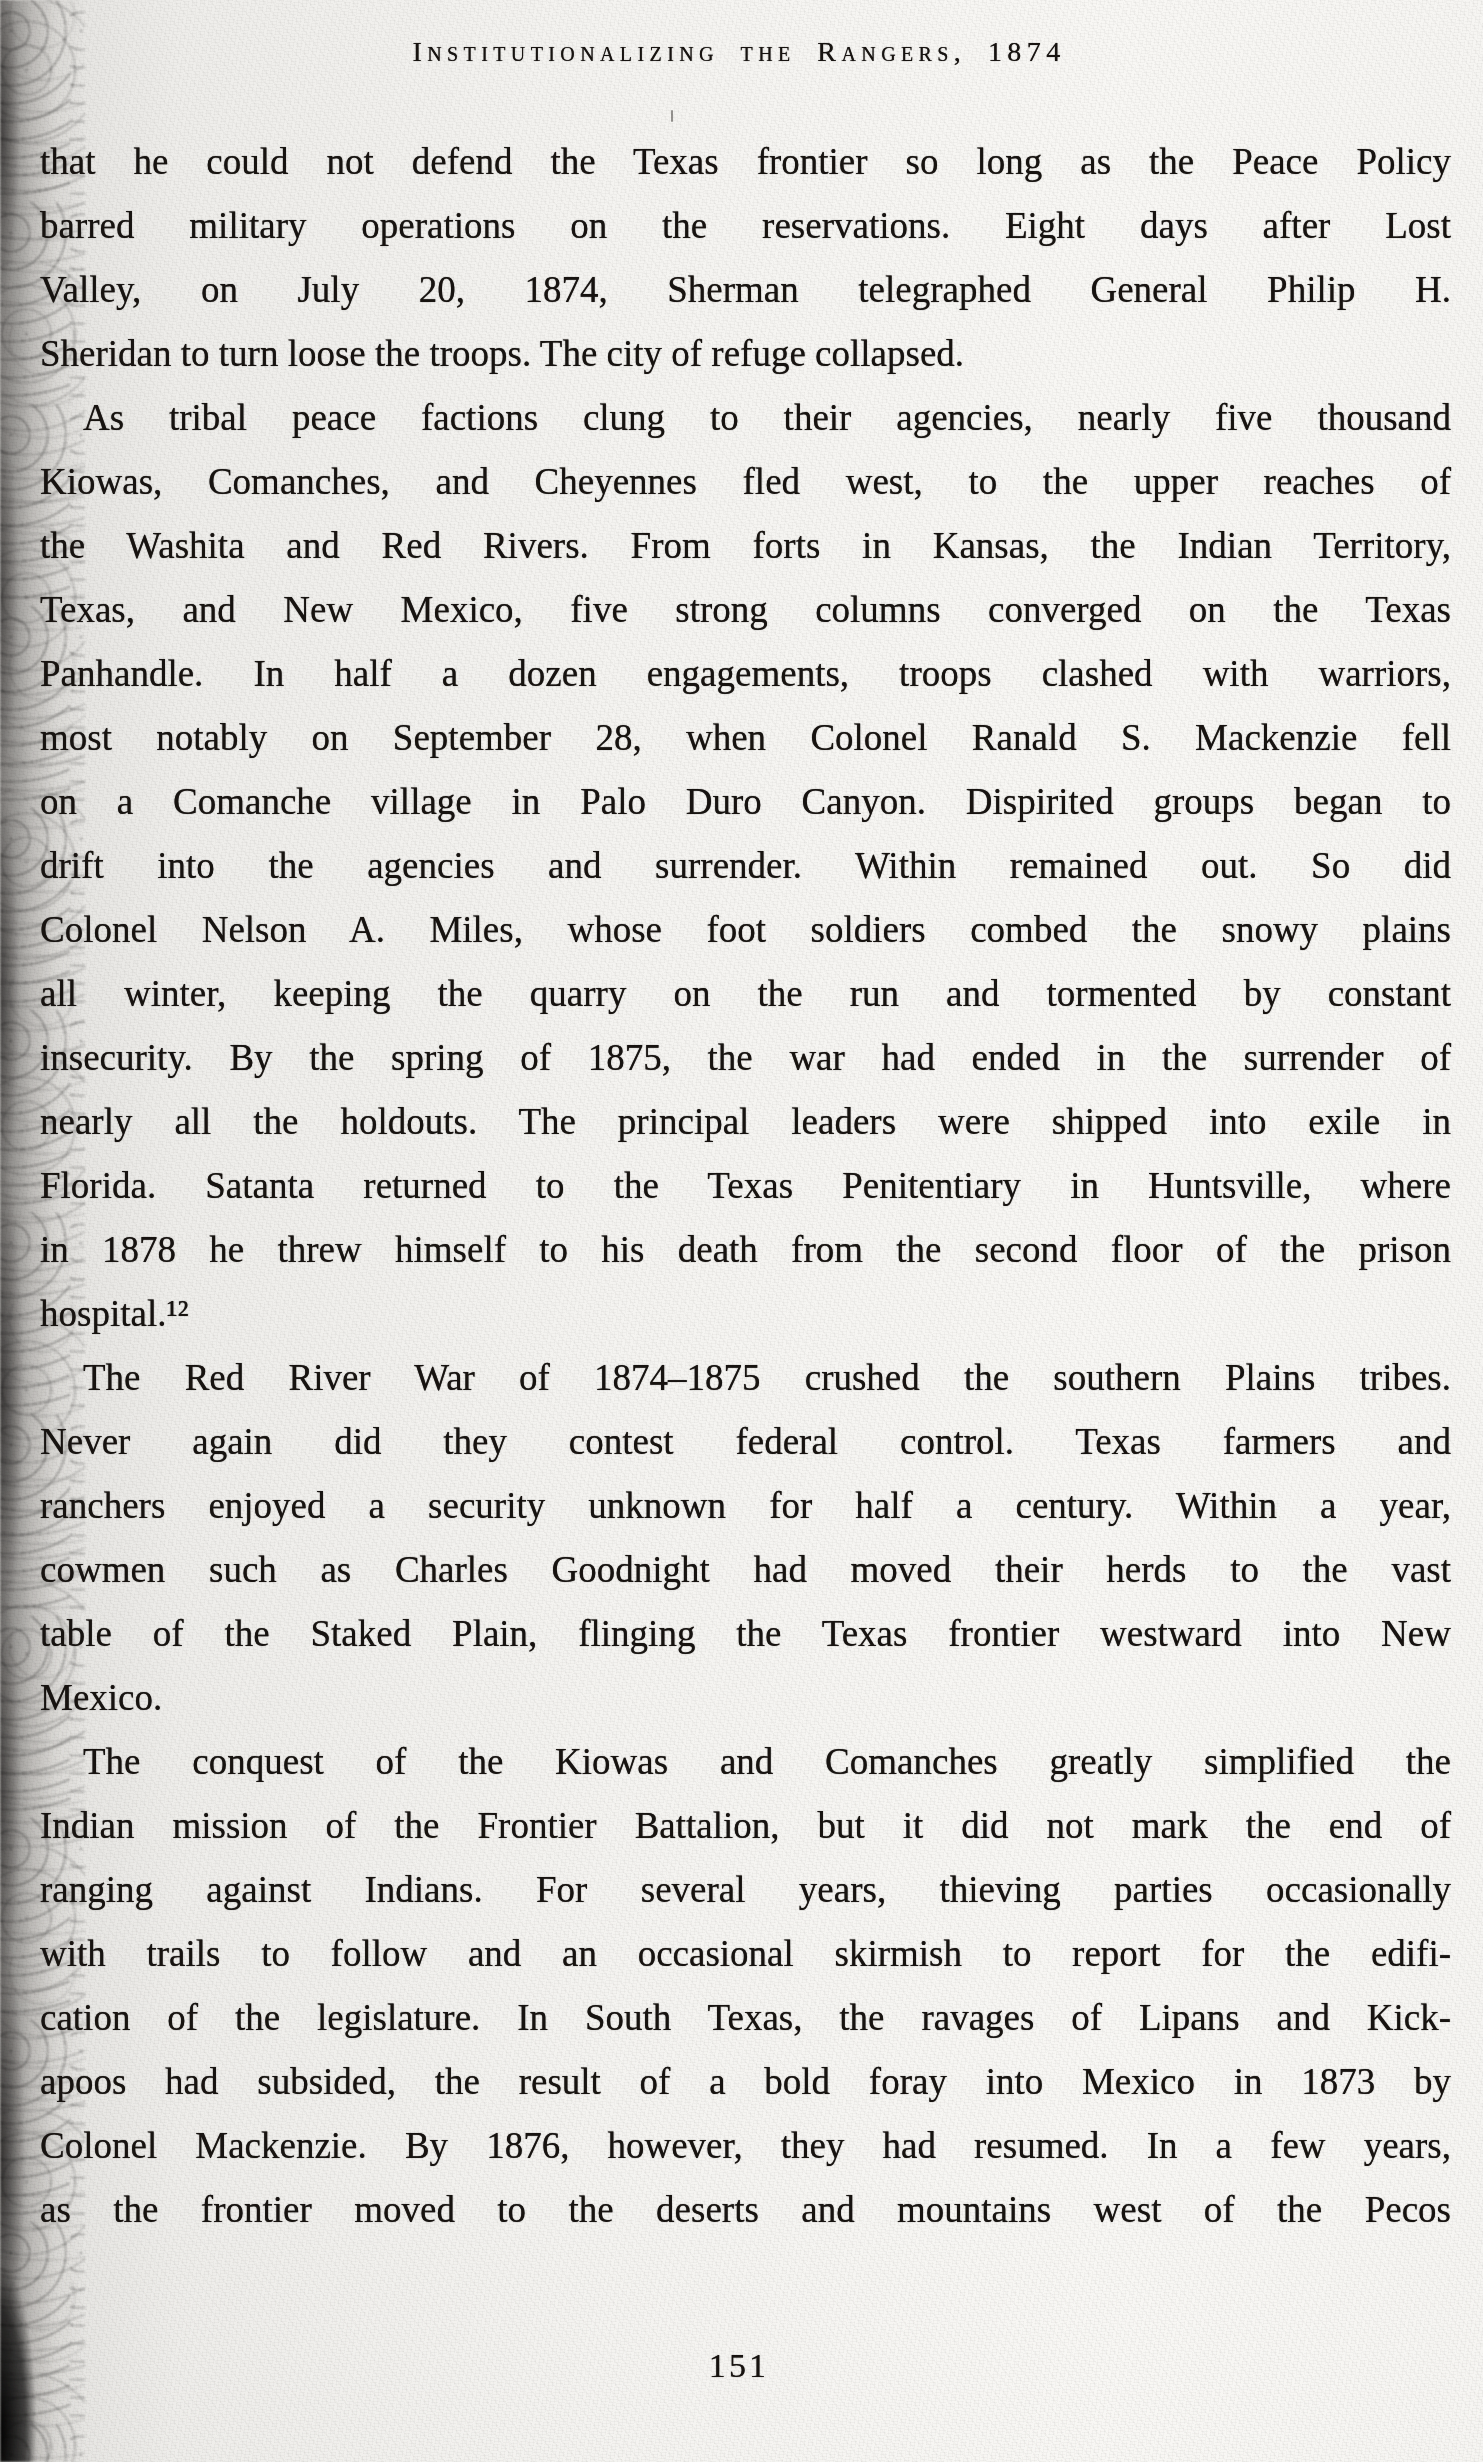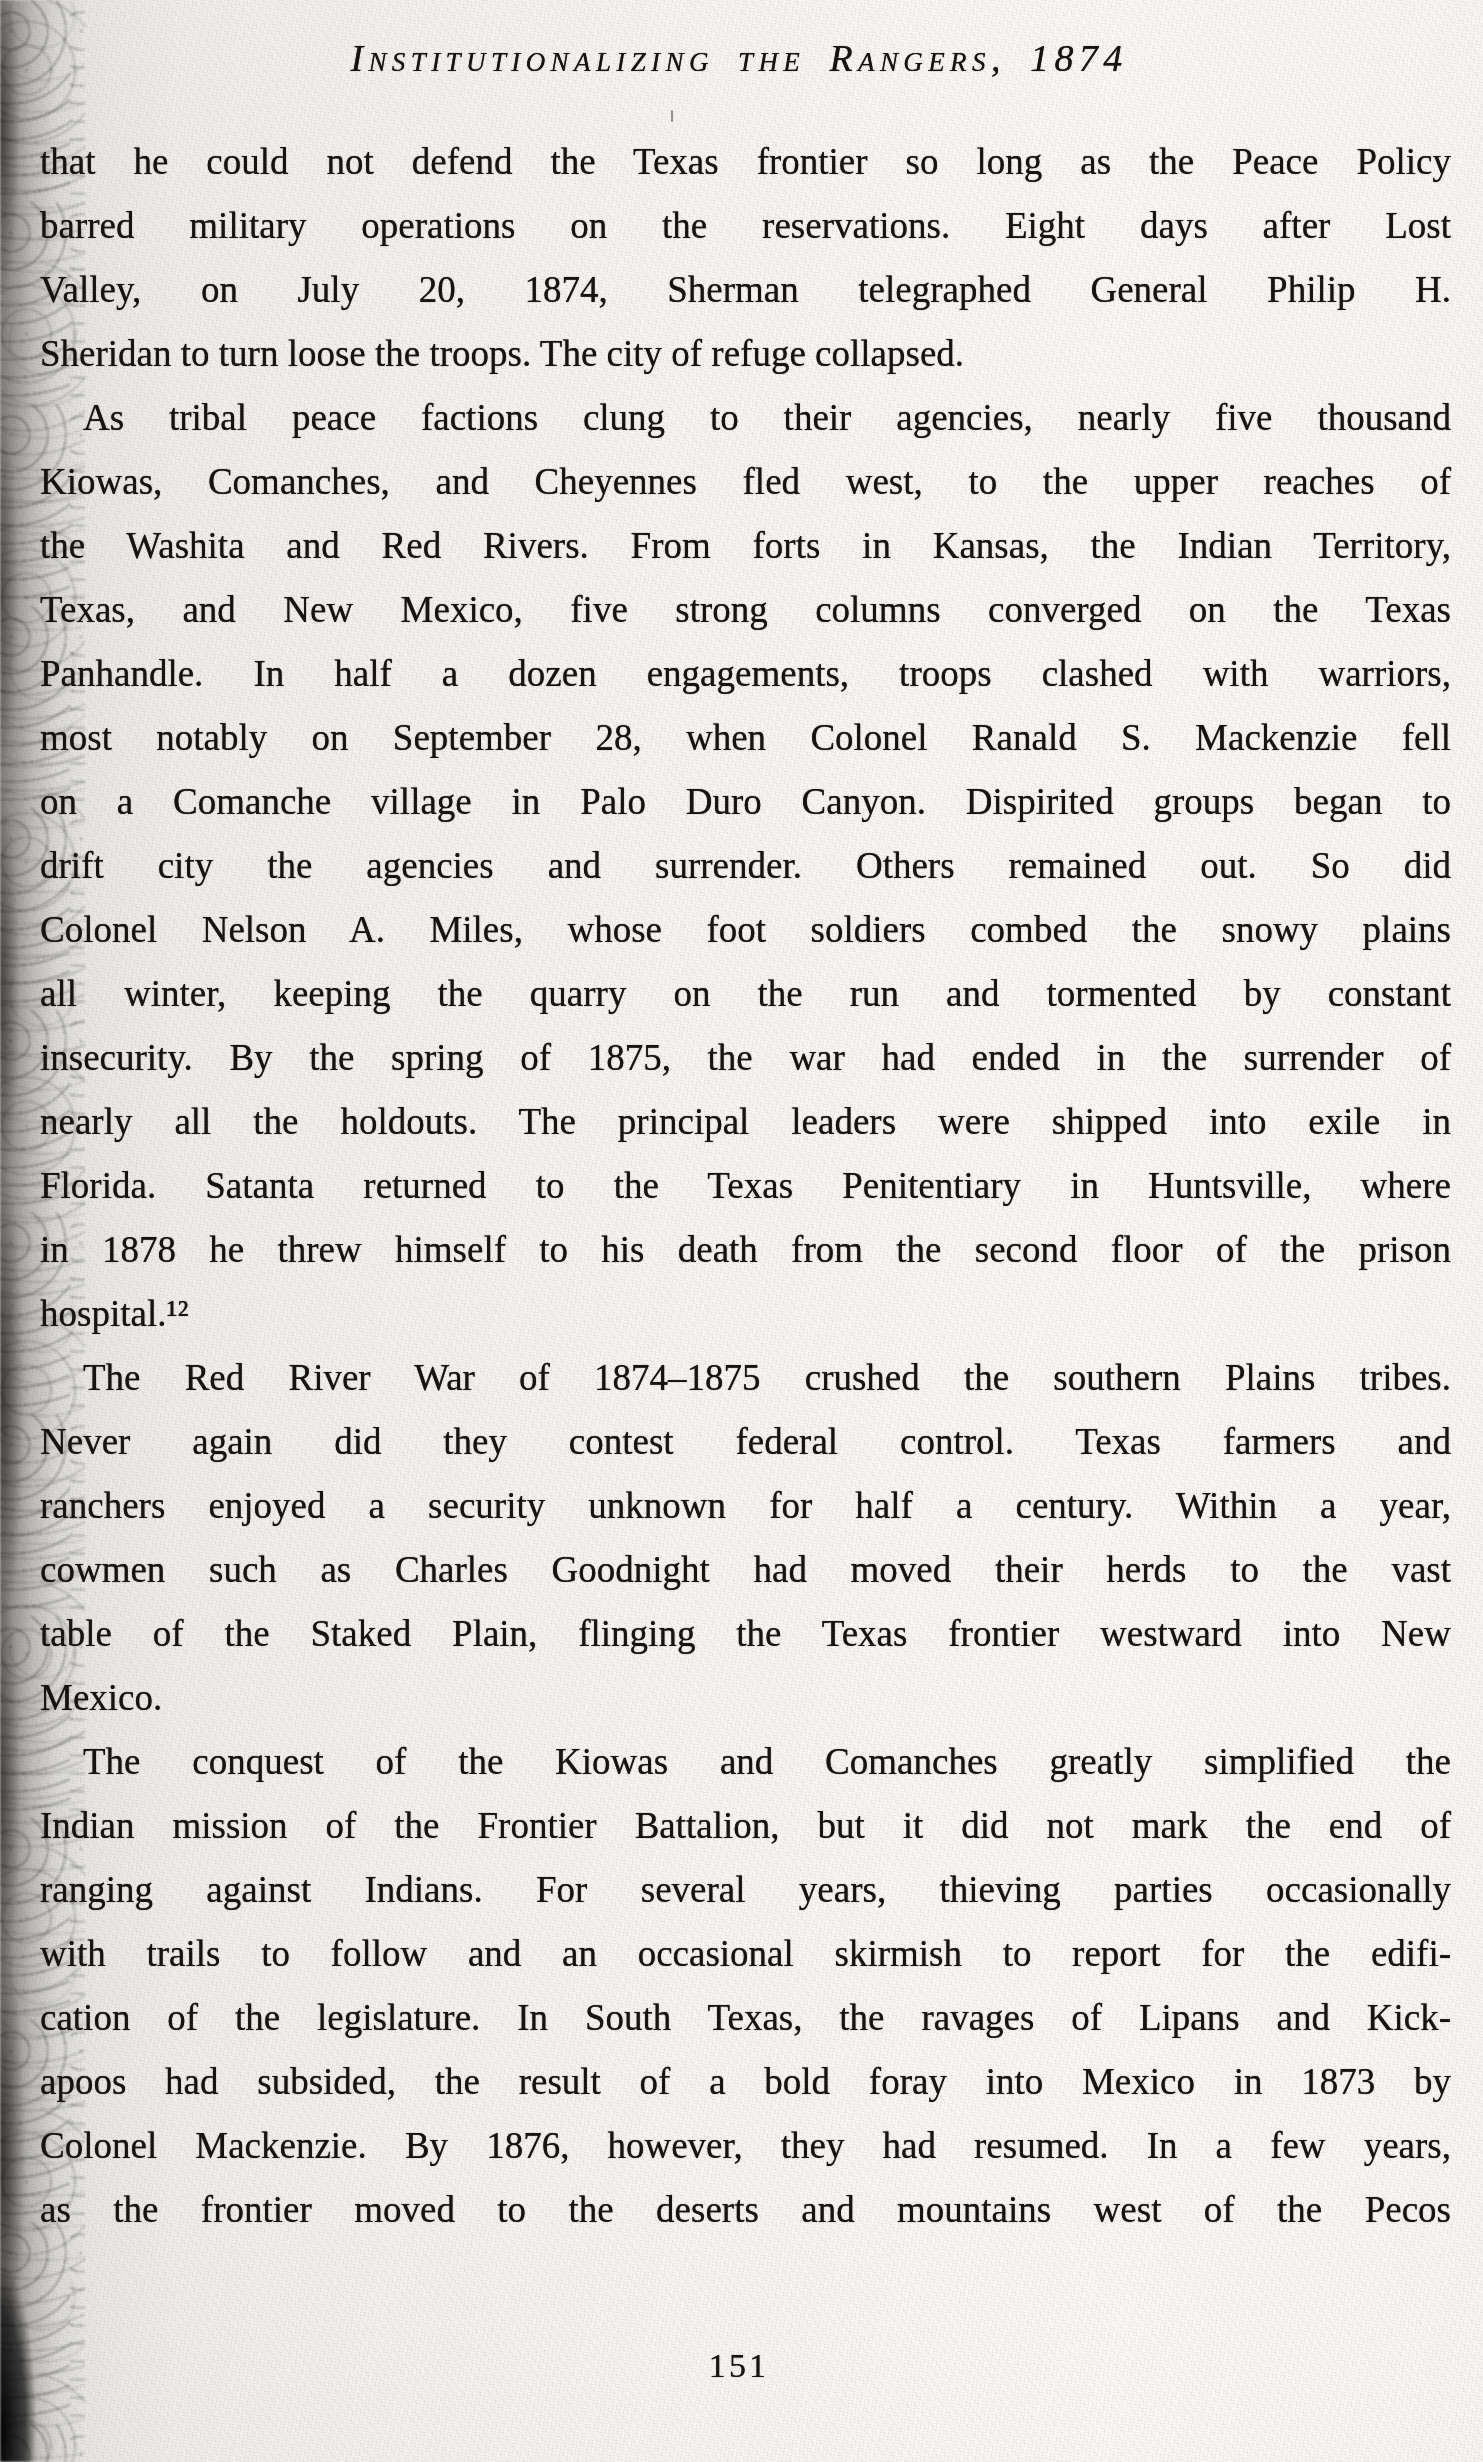--- a/index.html
+++ b/index.html
@@ -58,26 +58,25 @@
     left: 671px; top: 110px;
     width: 2.3px; height: 12.4px;
     background: rgba(30,26,24,0.45);
     border-radius: 1.6px;
   }
   .running-head {
     position: absolute;
     top: 36px; left: 40px; right: 45px;
     text-align: center;
     font-variant: small-caps;
-    font-size: 38px;
+    font-size: 28px;
     letter-spacing: 5.4px;
     word-spacing: 9.3px;
     text-shadow: 0 0 0.8px rgba(10,8,6,0.85);
     white-space: nowrap;
-    font-style: italic;
   }
   .body-text {
     position: absolute;
     top: 130px; left: 40px; right: 32px;
     font-size: 37px;
     line-height: 64px;
     text-shadow: 0 0 0.9px rgba(10,8,6,0.8);
   }
   .para { margin: 0; }
   .line {
@@ -116,21 +115,21 @@
         <div class="line last">Sheridan to turn loose the troops. The city of refuge collapsed.</div>
       </div>
       <div class="para">
         <div class="line first">As tribal peace factions clung to their agencies, nearly five thousand</div>
         <div class="line">Kiowas, Comanches, and Cheyennes fled west, to the upper reaches of</div>
         <div class="line">the Washita and Red Rivers. From forts in Kansas, the Indian Territory,</div>
         <div class="line">Texas, and New Mexico, five strong columns converged on the Texas</div>
         <div class="line">Panhandle. In half a dozen engagements, troops clashed with warriors,</div>
         <div class="line">most notably on September 28, when Colonel Ranald S. Mackenzie fell</div>
         <div class="line">on a Comanche village in Palo Duro Canyon. Dispirited groups began to</div>
-        <div class="line">drift city the agencies and surrender. Others remained out. So did</div>
+        <div class="line">drift into the agencies and surrender. Within remained out. So did</div>
         <div class="line">Colonel Nelson A. Miles, whose foot soldiers combed the snowy plains</div>
         <div class="line">all winter, keeping the quarry on the run and tormented by constant</div>
         <div class="line">insecurity. By the spring of 1875, the war had ended in the surrender of</div>
         <div class="line">nearly all the holdouts. The principal leaders were shipped into exile in</div>
         <div class="line">Florida. Satanta returned to the Texas Penitentiary in Huntsville, where</div>
         <div class="line">in 1878 he threw himself to his death from the second floor of the prison</div>
         <div class="line last">hospital.¹²</div>
       </div>
       <div class="para">
         <div class="line first">The Red River War of 1874–1875 crushed the southern Plains tribes.</div>

